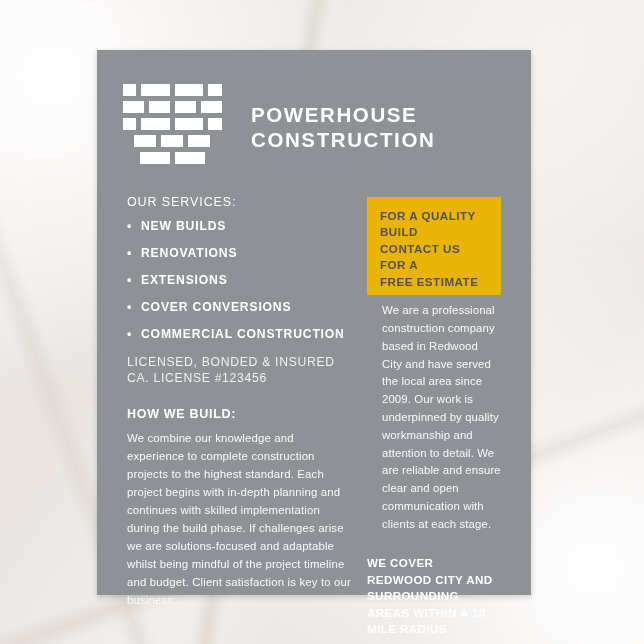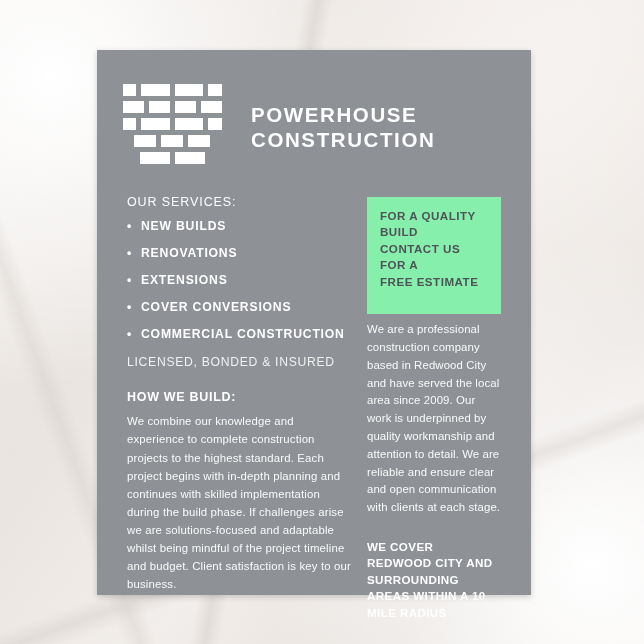--- a/index.html
+++ b/index.html
@@ -138,43 +138,44 @@
   .how-text {
     margin-top: 8px;
     font-size: 11.4px;
     line-height: 1.58;
     letter-spacing: 0.15px;
     color: #fafafa;
   }
 
   
   .callout {
-    background: #86efac;
+    background: #eab308;
     color: #4f5358;
     font-weight: bold;
     font-size: 11.6px;
     line-height: 1.42;
     letter-spacing: 0.5px;
-    padding: 11px 12px 24px 13px;
+    padding: 11px 12px 5px 13px;
     box-sizing: border-box;
     margin-top: 2px;
   }
 
   .about-title {
     margin-top: 26px;
     font-size: 12.5px;
     font-weight: bold;
     letter-spacing: 0.7px;
   }
   .about-text {
     margin-top: 7px;
     font-size: 11.4px;
     line-height: 1.56;
     letter-spacing: 0.1px;
     color: #fafafa;
+    margin-left: 15px;
   }
   .coverage {
     margin-top: 22px;
     font-size: 11.6px;
     font-weight: bold;
     line-height: 1.42;
     letter-spacing: 0.4px;
   }
 </style>
 </head>
@@ -244,20 +245,21 @@
           <span>COVER CONVERSIONS</span>
         </li>
         <li>
           <span class="dot">•</span>
           <span>COMMERCIAL CONSTRUCTION</span>
         </li>
       </ul>
 
       <div class="license">
         <div>LICENSED, BONDED &amp; INSURED</div>
+        <div>CA. LICENSE #123456</div>
       </div>
 
       <div class="how-title">HOW WE BUILD:</div>
       <div class="how-text">We combine our knowledge and experience to complete construction projects to the highest standard. Each project begins with in-depth planning and continues with skilled implementation during the build phase. If challenges arise we are solutions-focused and adaptable whilst being mindful of the project timeline and budget. Client satisfaction is key to our business.</div>
     </div>
 
     <div class="col-right">
       <div class="callout">
         <div>FOR A QUALITY BUILD</div>
         <div>CONTACT US FOR A</div>

